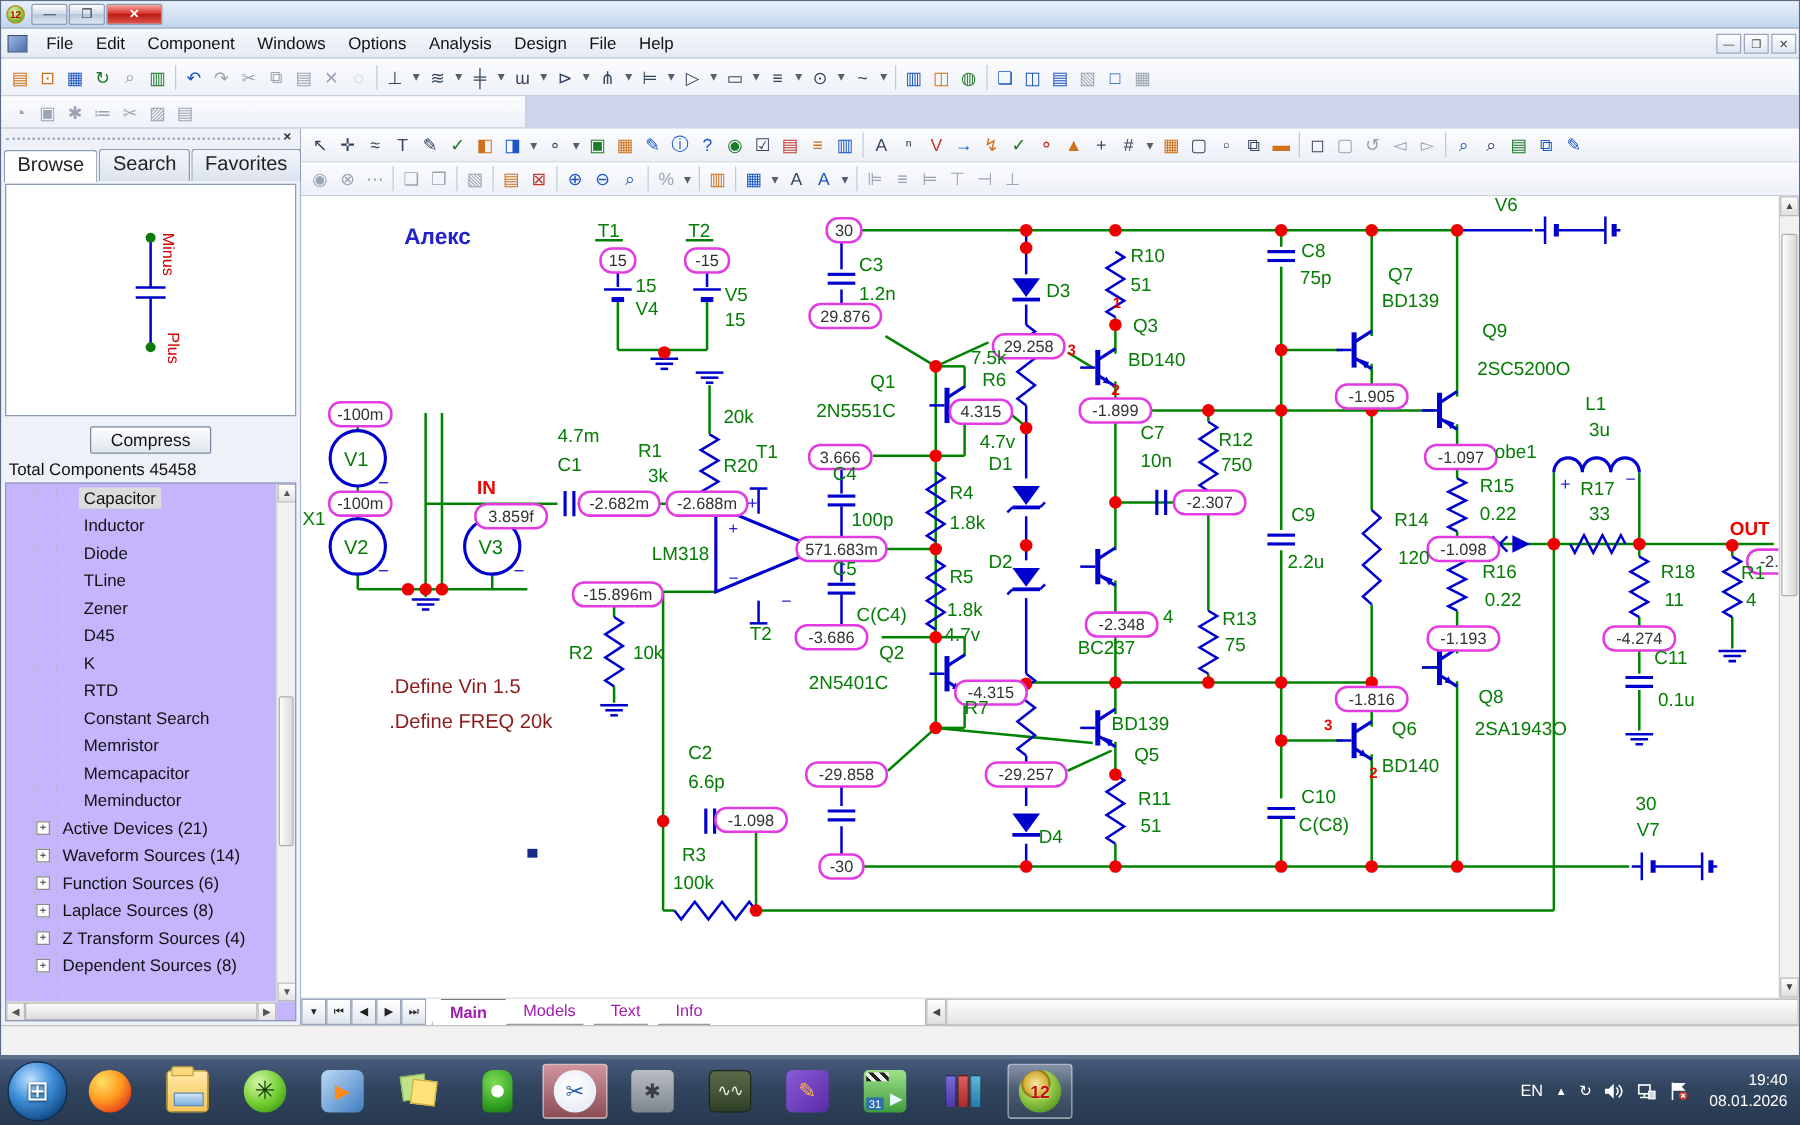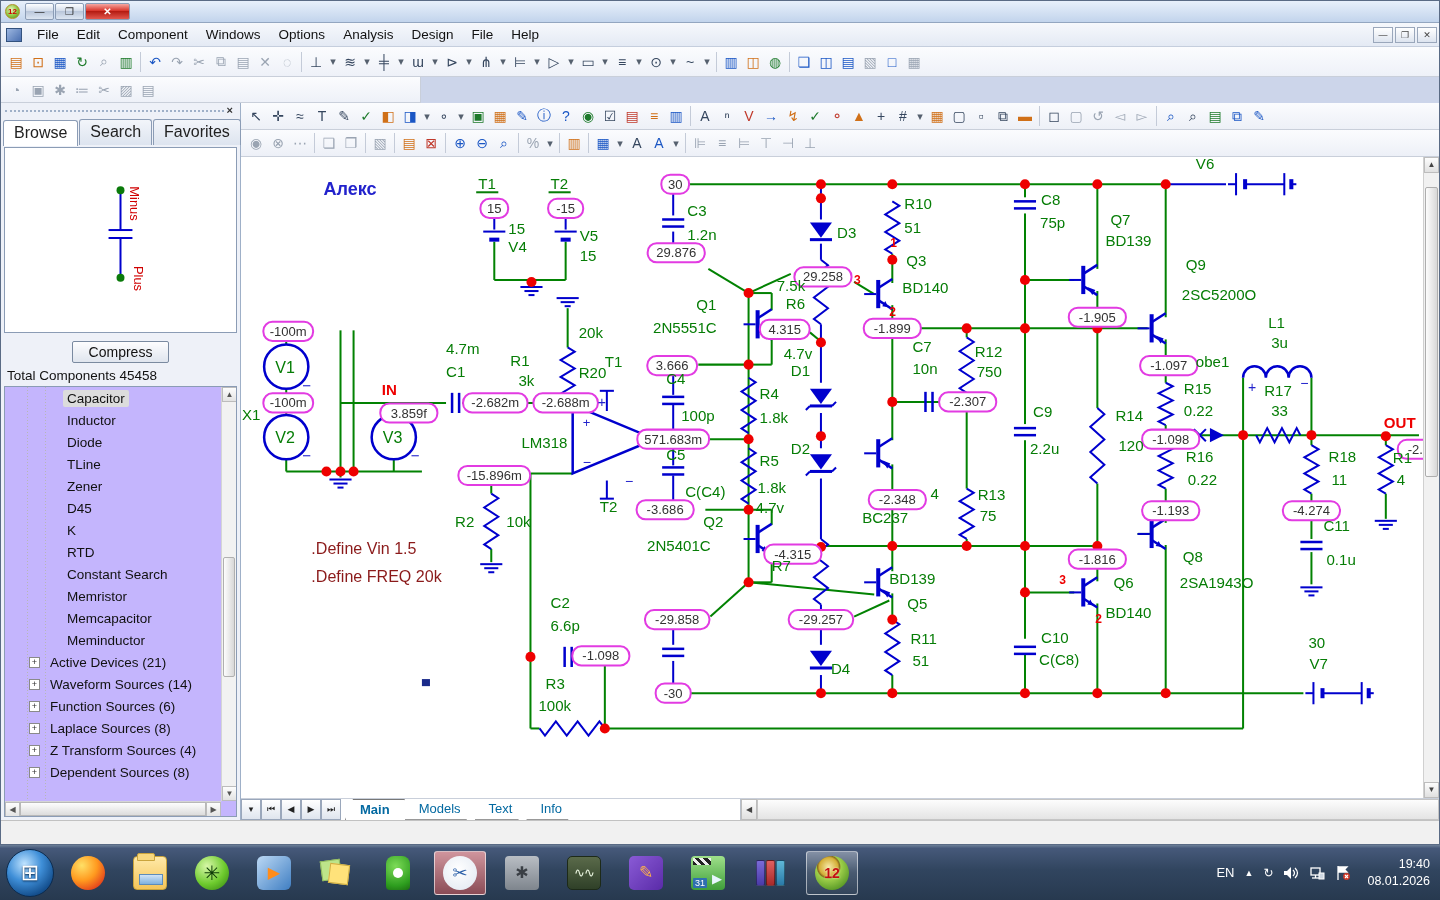--- a/index.html
+++ b/index.html
@@ -65,21 +65,21 @@
   .canvas { flex:1; position:relative; background:#fff; overflow:hidden; }
   .canvas svg { position:absolute; left:0; top:0; width:100%; height:100%; }
   .vscroll { width:16px; background:#f1f1f1; border-left:1px solid #d0d0d0; position:relative; flex:0 0 auto; }
   .vscroll .arr { height:16px; background:linear-gradient(#fdfdfd,#e0e0e0); border:1px solid #bdbdbd; font-size:8px; text-align:center; line-height:14px; color:#444; }
   .vscroll .arr.bottom { position:absolute; bottom:0; left:0; right:0; }
   .vscroll .thumb { position:absolute; left:1px; right:1px; top:30px; height:290px; background:linear-gradient(90deg,#fdfdfd,#d8d8d8); border:1px solid #aeaeae; border-radius:2px; }
   
   .tabbar { height:22px; background:#f1f1f1; border-top:1px solid #c9cfda; display:flex; align-items:stretch; flex:0 0 auto; }
   .navbtn { width:20px; border:1px solid #9aa7bb; background:linear-gradient(#fff,#dfe5ee); font-size:9px; text-align:center; line-height:19px; color:#222; }
   .sheettabs { display:flex; background:#fff; border-right:1px solid #b8bfca; padding-left:4px; width:400px; }
-  .stab { padding:2px 14px 0; font-size:13px; color:#0369a1; position:relative; clip-path:polygon(8px 0, 100% 0, calc(100% - 8px) 100%, 0 100%); background:#fff; border-bottom:1px solid #999; }
+  .stab { padding:2px 14px 0; font-size:13px; color:#a21caf; position:relative; clip-path:polygon(8px 0, 100% 0, calc(100% - 8px) 100%, 0 100%); background:#fff; border-bottom:1px solid #999; }
   .stab.active { font-weight:bold; border:1px solid #777; border-bottom:none; }
   .hscroll2 { flex:1; display:flex; }
   .hscroll2 .arr { width:16px; background:linear-gradient(#fdfdfd,#e0e0e0); border:1px solid #bdbdbd; font-size:8px; text-align:center; line-height:20px; color:#444; }
   .hscroll2 .track { flex:1; background:linear-gradient(#fdfdfd,#e4e4e4); border:1px solid #c5c5c5; }
   
   .statusstrip { height:24px; background:#f1f1f1; border-top:1px solid #c2c2c2; flex:0 0 auto; }
   
   .taskbar { position:absolute; left:0; bottom:0; width:1440px; height:55px; background:linear-gradient(180deg,#6d8099 0%,#46597a 6%,#31455f 45%,#27394f 100%); display:flex; align-items:center; }
   .orb { width:48px; height:48px; margin:0 8px 0 6px; border-radius:50%; background:radial-gradient(circle at 38% 30%, #bfe3ff, #3f8fd8 40%, #15508f 75%, #0a3462); border:1px solid #0c2c50; color:#fff; font-size:22px; display:flex; align-items:center; justify-content:center; text-shadow:0 1px 2px #03244a; }
   .tbicons { display:flex; gap:10px; align-items:center; }

